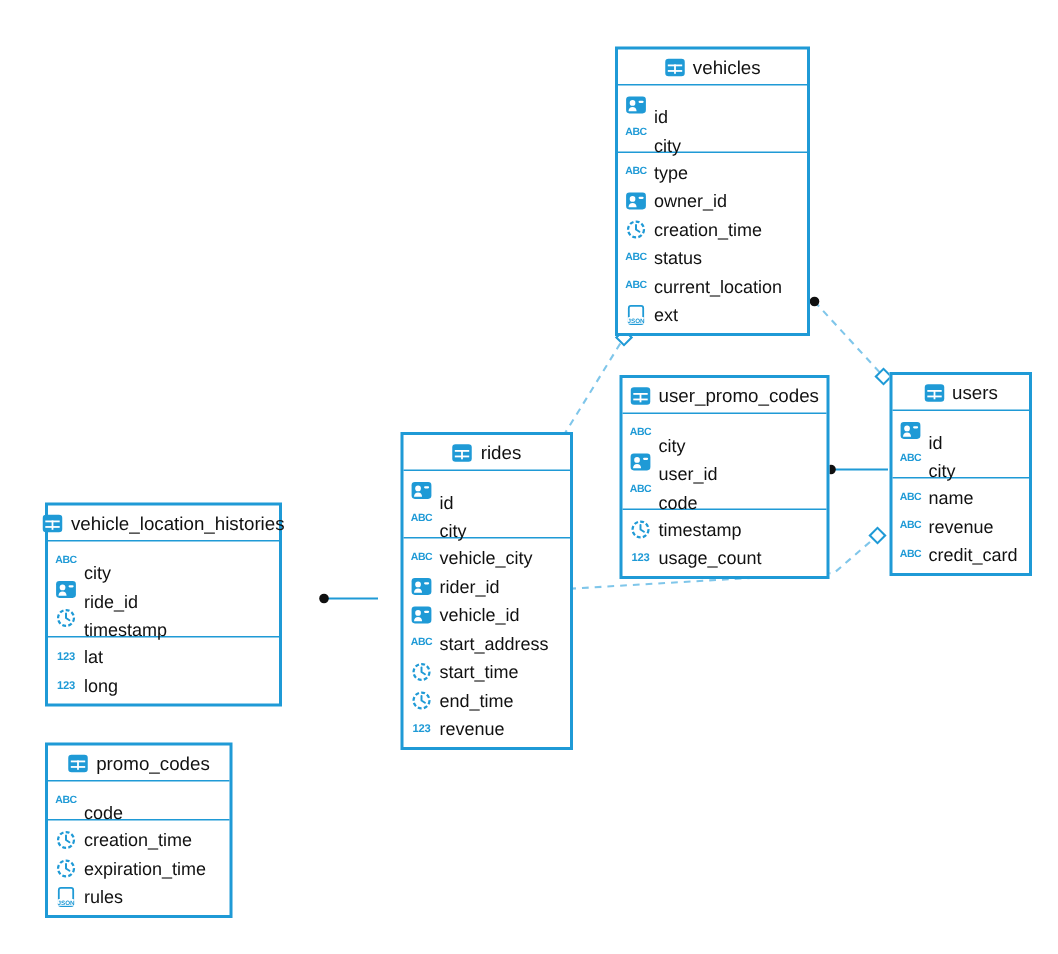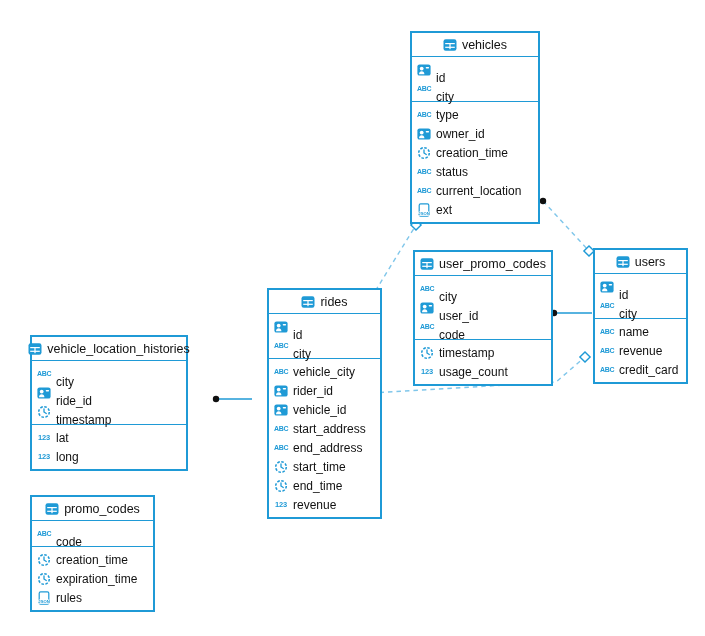--- a/index.html
+++ b/index.html
@@ -298,26 +298,20 @@
         <span class="lbl">vehicle_id</span>
       </div>
       <div class="row">
         <span class="ic">
             <span class="tic">ABC</span>
           </span>
         <span class="lbl">start_address</span>
       </div>
       <div class="row">
         <span class="ic">
-            <span class="tic">ABC</span>
-          </span>
-        <span class="lbl">end_address</span>
-      </div>
-      <div class="row">
-        <span class="ic">
             <svg viewBox="0 0 14 14">
               <circle cx="7" cy="7" r="5.3" fill="none" stroke="#1f9ad6" stroke-width="1.5" stroke-dasharray="2.6 1.5"></circle>
               <path d="M7 7V3.9M7 7l2.3 1.5" stroke="#1f9ad6" stroke-width="1.3" stroke-linecap="round" fill="none"></path>
             </svg>
           </span>
         <span class="lbl">start_time</span>
       </div>
       <div class="row">
         <span class="ic">
             <svg viewBox="0 0 14 14">

